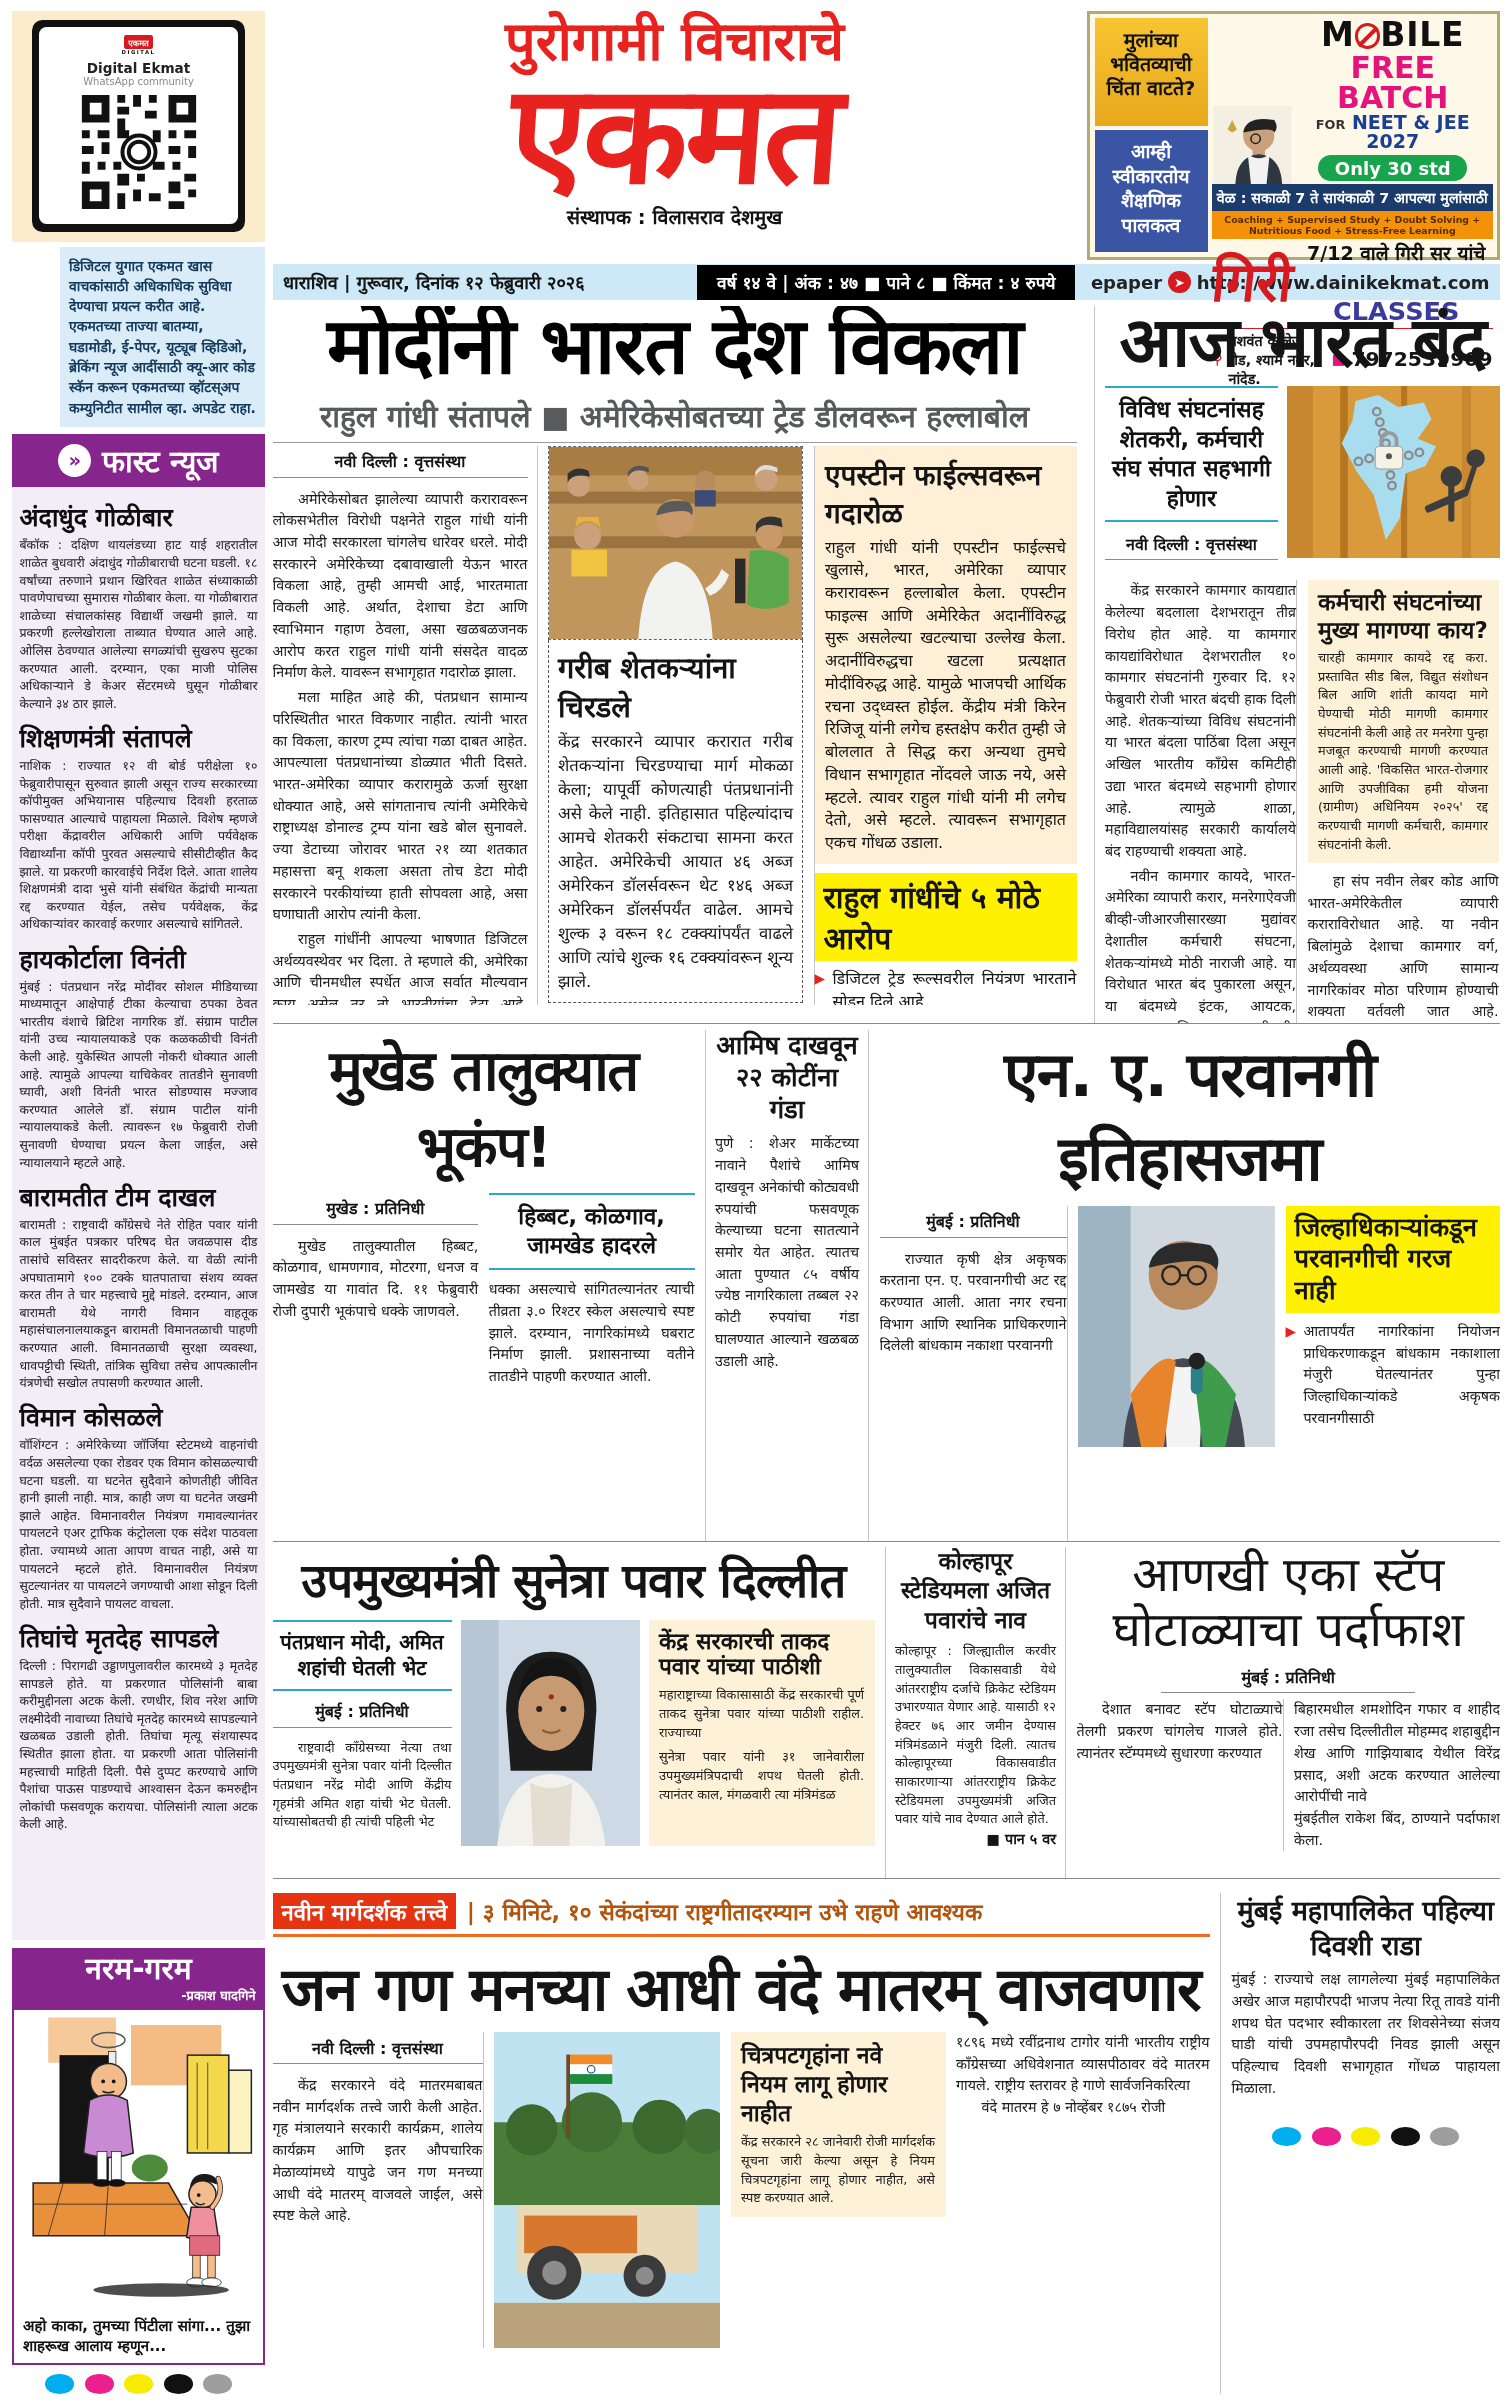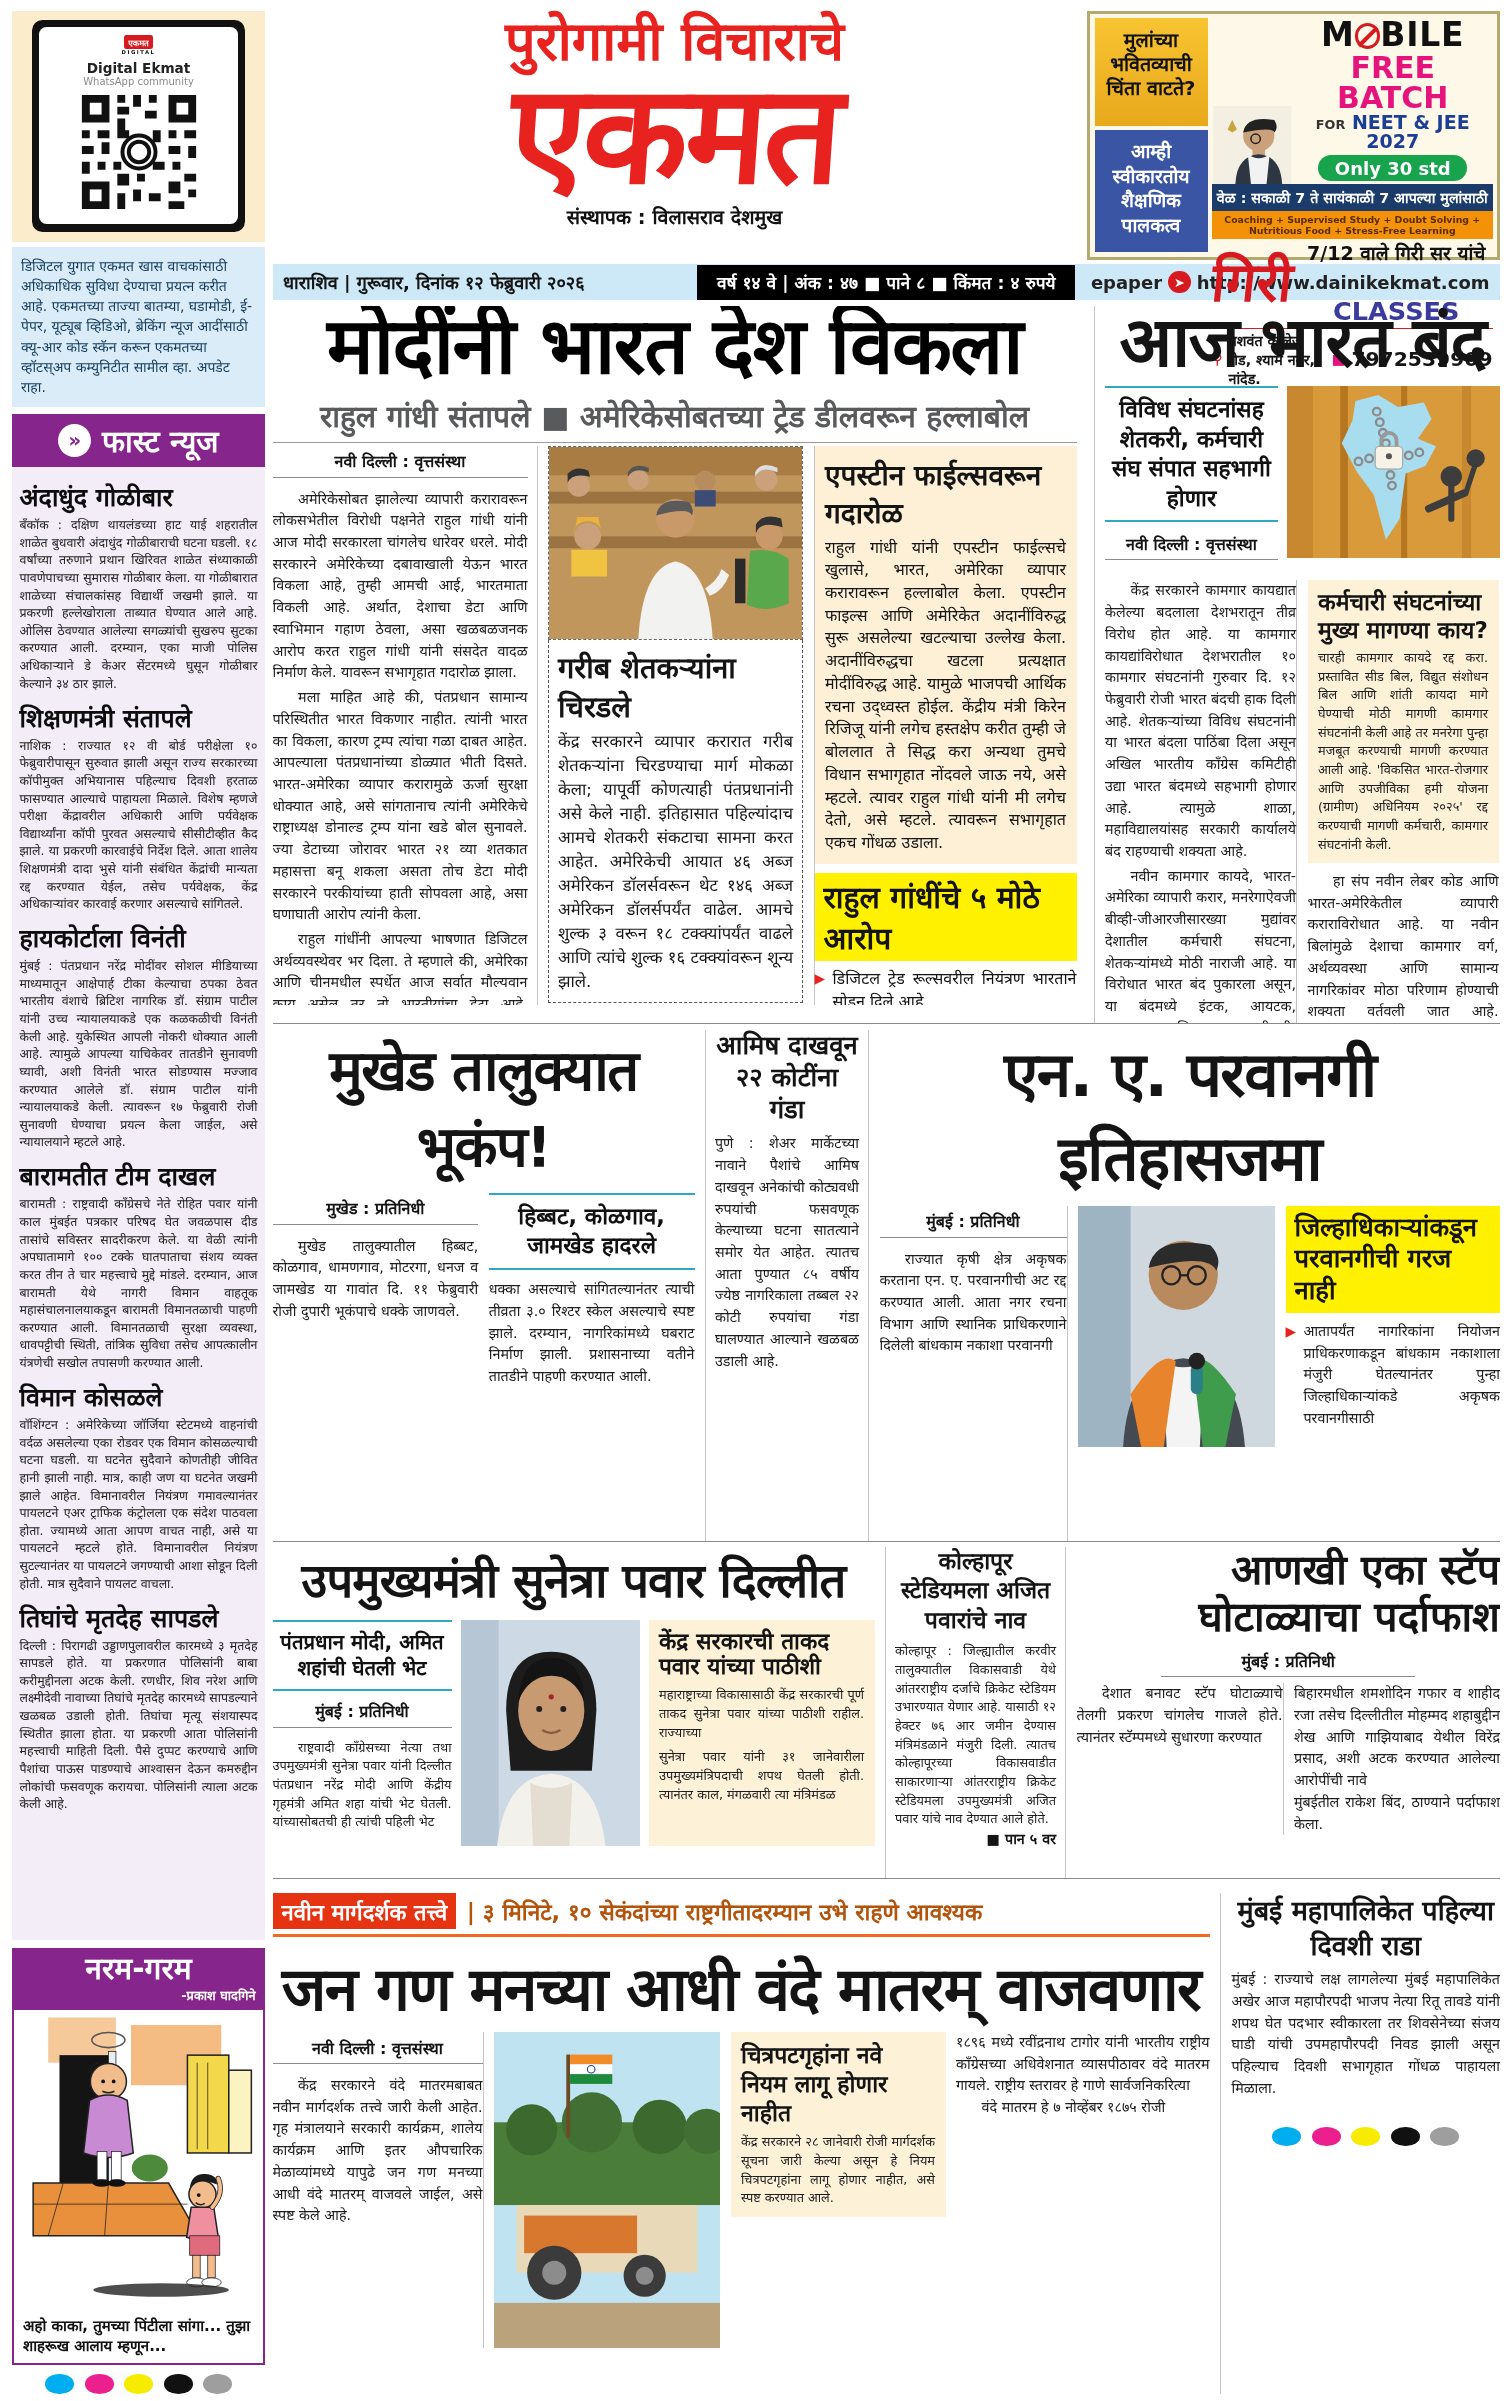--- a/index.html
+++ b/index.html
@@ -28,21 +28,21 @@
   .bullet-arrow { color:#e8231f; font-size:13.6px; line-height:1.5; flex:0 0 auto; }
   
   .leftcol { width:253px; flex:0 0 253px; display:flex; flex-direction:column; }
   .qr-panel { background:#fbeccb; padding:9px 19.6px 10.5px; }
   .qr-card { background:#111; border-radius:10.5px; padding:7.5px; }
   .qr-card-inner { background:#fff; border-radius:7.5px; padding:7.5px 6px; text-align:center; position:relative; }
   .qr-mini-logo { display:inline-block; background:#d71920; color:#fff; font-weight:bold; font-size:8.3px; padding:1.5px 4.5px; border-radius:2.3px; margin-top:-18px; }
   .qr-mini-sub { font-size:5.3px; letter-spacing:1.5px; color:#111; font-weight:bold; }
   .qr-title { font-weight:bold; font-size:13.6px; color:#222; margin-top:4.5px; }
   .qr-sub { font-size:10px; color:#8a8a8a; }
-  .digital-box { background:#d9ecf8; padding:9px 9px; font-weight:normal; font-size:14px; line-height:1.45; color:#143a5c; margin-top:4.5px; }
+  .digital-box { background:#d9ecf8; padding:9px 9px; font-weight:bold; font-size:14px; line-height:1.45; color:#143a5c; margin-top:4.5px;margin-left:48px; }
   .fastnews { background:#f2edf7; margin-top:7.5px; flex:1 1 auto; overflow:hidden; padding:0 7.5px 6px; }
   .fn-head { background:#86258c; color:#fff; display:flex; align-items:center; gap:10.5px; justify-content:center; font-weight:bold; font-size:30px; padding:6px 4.5px; margin:0 -7.5px 4.5px; }
   .fn-icon { width:33px; height:33px; border-radius:50%; background:#fff; color:#86258c; display:flex; align-items:center; justify-content:center; font-size:19.6px; font-weight:bold; line-height:1; }
   .fn-item-title { font-weight:bold; font-size:25px; padding:7.5px 0 3px; color:#0d0d0d; }
   .fn-item-body { font-size:12.4px; line-height:1.42; text-align:justify; color:#222; }
   .naramgaram { margin-top:7.5px; border:2.3px solid #86258c; background:#fff; flex:0 0 auto; }
   .ng-head { background:#86258c; color:#fff; padding:4.5px 7.5px 6px; text-align:center; }
   .ng-title { font-weight:bold; font-size:30px; line-height:1; }
   .ng-author { text-align:right; font-size:12.8px; font-weight:bold; margin-top:1.5px; }
   .ng-caption { font-weight:bold; font-size:15px; padding:4.5px 9px 7.5px; color:#111; }
@@ -124,21 +124,21 @@
   .na-row { display:flex; gap:10.5px; margin-top:7.5px; height:377px; overflow:hidden; }
   .na-yellow { background:#fff100; font-weight:bold; font-size:25.6px; line-height:1.25; padding:6px 9px; margin-bottom:7.5px; }
   
   .band-c { display:flex; gap:10.5px; height:337px; overflow:hidden; padding-top:4.5px; }
   .sunetra { flex:0 0 602px; overflow:hidden; }
   .sunetra-headline { font-weight:bold; font-size:47px; text-align:center; letter-spacing:-0.8px; }
   .sunetra-row { display:flex; gap:9px; margin-top:9px; }
   .kolhapur { flex:0 0 181px; border-left:0.8px solid #c4c4c4; border-right:0.8px solid #c4c4c4; padding:0 9px; overflow:hidden; }
   .kol-headline { font-weight:bold; font-size:23px; text-align:center; line-height:1.3; margin-bottom:6px; }
   .stamp { flex:1; overflow:hidden; }
-  .stamp-headline { font-weight:bold; font-size:41px; text-align:right; line-height:1.15; }
+  .stamp-headline { font-weight:normal; font-size:48px; text-align:center; line-height:1.15; }
   .stamp-cols { display:flex; gap:10.5px; margin-top:6px; }
   
   .band-d { display:flex; gap:10.5px; flex:1; overflow:hidden; padding-top:14px; }
   .vande { flex:0 0 937px; overflow:hidden; }
   .kicker { display:flex; align-items:center; gap:10.5px; border-bottom:3.8px solid #f26a21; padding-bottom:4.5px; }
   .kicker-label { background:#e63312; color:#fff; font-weight:bold; font-size:22px; padding:3px 9px; }
   .kicker-text { font-weight:bold; font-size:22.6px; color:#b3540d; }
   .vande-headline { font-weight:bold; font-size:60px; text-align:center; letter-spacing:-1.5px; padding:9px 0 4.5px; }
   .vande-row { display:flex; gap:10.5px; overflow:hidden; }
   .vande-boxtitle { font-weight:bold; font-size:23px; line-height:1.25; margin-bottom:6px; }

